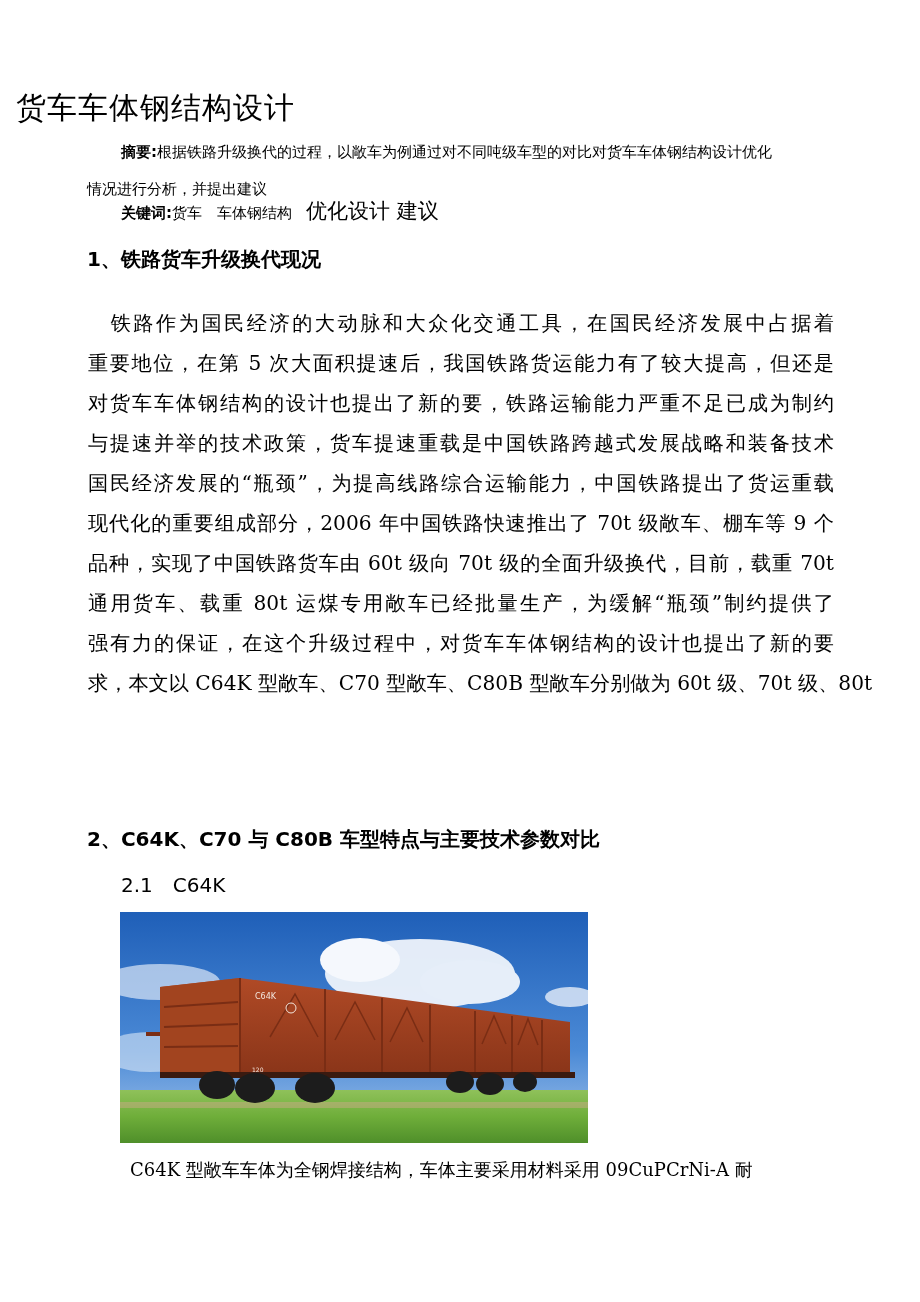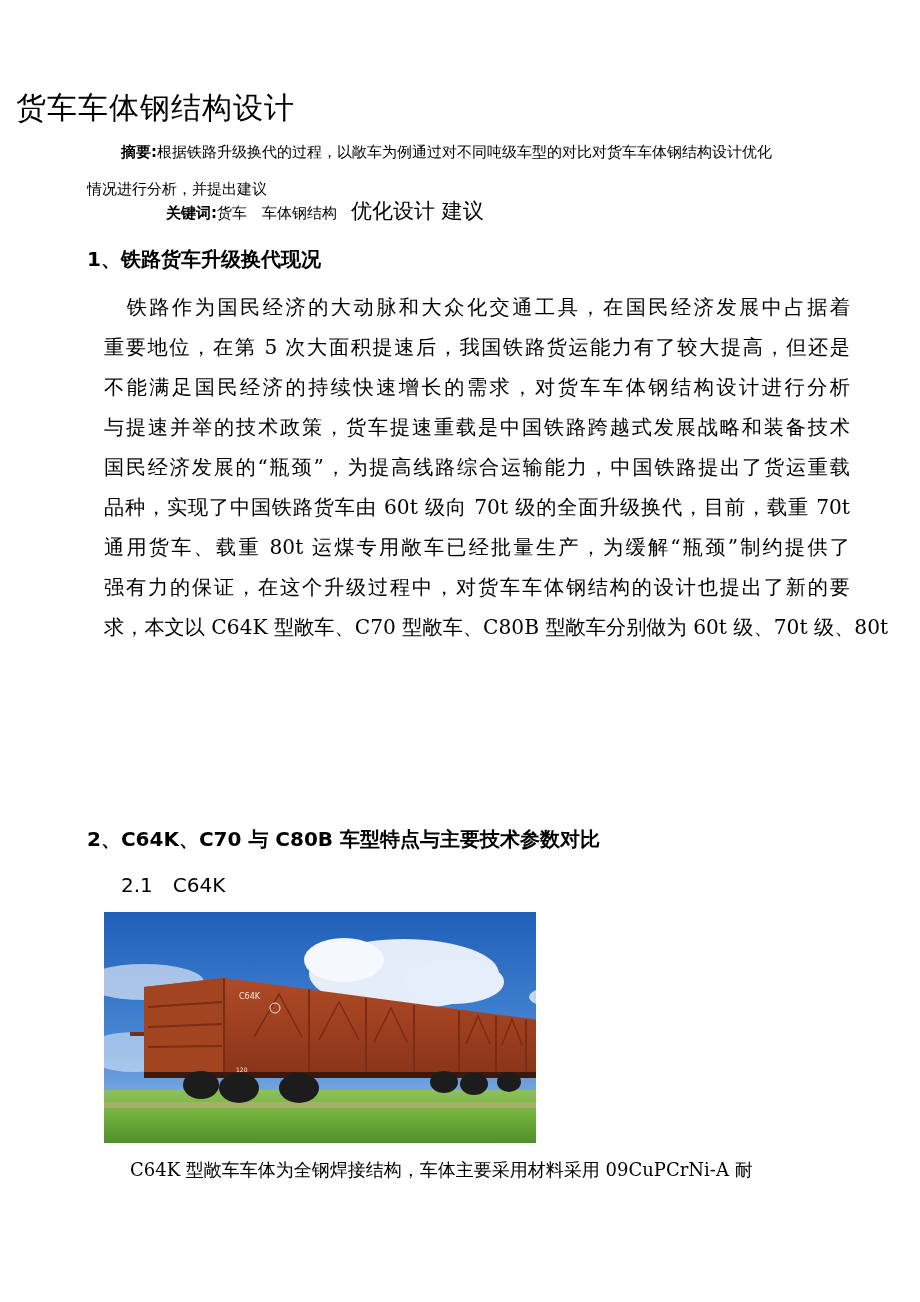--- a/index.html
+++ b/index.html
@@ -8,44 +8,45 @@
   .abs { position: absolute; white-space: nowrap; }
   .title { left: 16px; width: 756px; top: 88px; font-size: 30px;
            font-family: "DejaVu Sans", "Liberation Sans", sans-serif; font-weight: normal; letter-spacing: 1px; }
   .small { font-size: 15px; font-family: "DejaVu Sans", "Liberation Sans", sans-serif; }
   .bold { font-weight: bold; }
   .kw-big { font-size: 21px; font-family: "DejaVu Sans", "Liberation Sans", sans-serif; }
   .h1 { font-size: 20px; font-weight: bold; font-family: "DejaVu Sans", "Liberation Sans", sans-serif; }
   .para { left: 88px; width: 746px; font-size: 20.2px; line-height: 40px; text-align: justify; }
   .line { display: block; white-space: nowrap; text-align-last: justify; height: 40px; }
   .line.last { text-align-last: left; }
-  .photo { left: 104px; top: 912px; width: 432px; height: 231px; overflow: hidden; }
+  .photo { left: 120px; top: 912px; width: 468px; height: 231px; overflow: hidden; }
 </style>
 </head>
 <body>
 
 <div class="abs title">货车车体钢结构设计</div>
 
 <div class="abs small" style="left:121px; top:143px;">
   <span class="bold">摘要:</span><span>根据铁路升级换代的过程，以敞车为例通过对不同吨级车型的对比对货车车体钢结构设计优化</span>
 </div>
 <div class="abs small" style="left:87px; top:180px;">情况进行分析，并提出建议</div>
 
-<div class="abs" style="left:121px; top:197px;margin-left:45px;">
+<div class="abs" style="left:121px; top:197px;">
   <span class="small bold">关键词:</span><span class="small">货车　车体钢结构</span><span style="display:inline-block;width:14px"></span><span class="kw-big">优化设计  建议</span>
 </div>
 
 <div class="abs h1" style="left:87px; top:246px;text-align:right;">1、铁路货车升级换代现况</div>
 
-<div class="abs para" style="top:287px;margin-left:16px;">
+<div class="abs para" style="top:303px;">
   <span class="line">　铁路作为国民经济的大动脉和大众化交通工具，在国民经济发展中占据着</span>
   <span class="line">重要地位，在第 5 次大面积提速后，我国铁路货运能力有了较大提高，但还是</span>
-  <span class="line">不能满足国民经济的持续快速增长的需求，对货车车体钢结构设计进行分析</span>
+  <span class="line">对货车车体钢结构的设计也提出了新的要，铁路运输能力严重不足已成为制约</span>
   <span class="line">与提速并举的技术政策，货车提速重载是中国铁路跨越式发展战略和装备技术</span>
   <span class="line">国民经济发展的“瓶颈”，为提高线路综合运输能力，中国铁路提出了货运重载</span>
+  <span class="line">现代化的重要组成部分，2006 年中国铁路快速推出了 70t 级敞车、棚车等 9 个</span>
   <span class="line">品种，实现了中国铁路货车由 60t 级向 70t 级的全面升级换代，目前，载重 70t</span>
   <span class="line">通用货车、载重 80t 运煤专用敞车已经批量生产，为缓解“瓶颈”制约提供了</span>
   <span class="line">强有力的保证，在这个升级过程中，对货车车体钢结构的设计也提出了新的要</span>
   <span class="line">求，本文以 C64K 型敞车、C70 型敞车、C80B 型敞车分别做为 60t 级、70t 级、80t</span>
 </div>
 
 <div class="abs h1" style="left:87px; top:826px; font-weight:bold;">2、C64K、C70 与 C80B 车型特点与主要技术参数对比</div>
 
 <div class="abs h1" style="left:121px; top:872px; font-weight:normal;">2.1　C64K</div>
 

